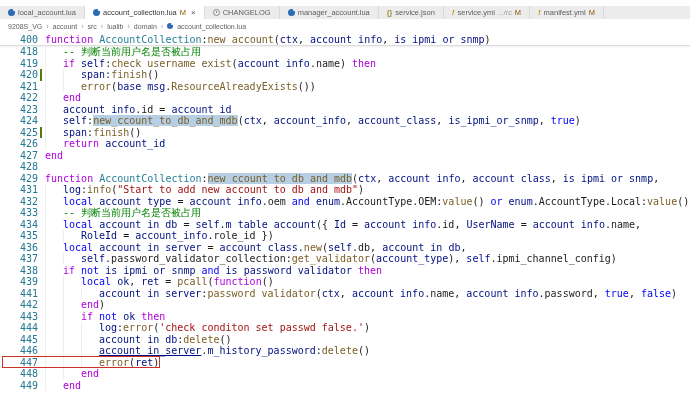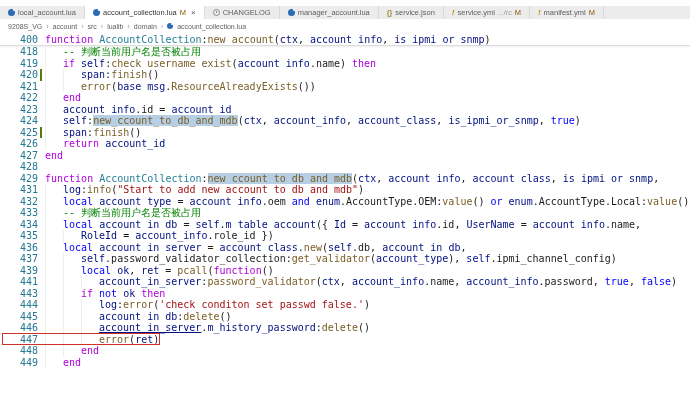--- a/index.html
+++ b/index.html
@@ -132,22 +132,24 @@
         <div class="row"><span class="ln">427</span><span class="barslot"></span><span class="code"><span class="tk-k">end</span></span></div>
         <div class="row"><span class="ln">428</span><span class="barslot"></span><span class="code"></span></div>
         <div class="row"><span class="ln">429</span><span class="barslot"></span><span class="code"><span class="tk-k">function </span><span class="tk-t">AccountCollection</span><span class="tk-p">:</span><span class="tk-f hl">new_ccount_to_db_and_mdb</span><span class="tk-p">(</span><span class="tk-v">ctx</span><span class="tk-p">, </span><span class="tk-v">account_info</span><span class="tk-p">, </span><span class="tk-v">account_class</span><span class="tk-p">, </span><span class="tk-v">is_ipmi_or_snmp</span><span class="tk-p">,</span></span></div>
         <div class="row"><span class="ln">431</span><span class="barslot"></span><span class="code"><span class="ind"></span><span class="tk-v">log</span><span class="tk-p">:</span><span class="tk-f">info</span><span class="tk-p">(</span><span class="tk-s">"Start to add new account to db and mdb"</span><span class="tk-p">)</span></span></div>
         <div class="row"><span class="ln">432</span><span class="barslot"></span><span class="code"><span class="ind"></span><span class="tk-b">local </span><span class="tk-v">account_type</span><span class="tk-p"> = </span><span class="tk-v">account_info</span><span class="tk-p">.oem </span><span class="tk-b">and </span><span class="tk-v">enum</span><span class="tk-p">.AccountType.OEM:</span><span class="tk-f">value</span><span class="tk-p">() </span><span class="tk-b">or </span><span class="tk-v">enum</span><span class="tk-p">.AccountType.Local:</span><span class="tk-f">value</span><span class="tk-p">()</span></span></div>
         <div class="row"><span class="ln">433</span><span class="barslot"></span><span class="code"><span class="ind"></span><span class="tk-c">-- 判断当前用户名是否被占用</span></span></div>
         <div class="row"><span class="ln">434</span><span class="barslot"></span><span class="code"><span class="ind"></span><span class="tk-b">local </span><span class="tk-v">account_in_db</span><span class="tk-p"> = </span><span class="tk-v">self</span><span class="tk-p">.</span><span class="tk-v">m_table_account</span><span class="tk-p">({ </span><span class="tk-v">Id</span><span class="tk-p"> = </span><span class="tk-v">account_info</span><span class="tk-p">.id, </span><span class="tk-v">UserName</span><span class="tk-p"> = </span><span class="tk-v">account_info</span><span class="tk-p">.name,</span></span></div>
         <div class="row"><span class="ln">435</span><span class="barslot"></span><span class="code"><span class="ind"></span><span class="ind"></span><span class="tk-v">RoleId</span><span class="tk-p"> = </span><span class="tk-v">account_info</span><span class="tk-p">.role_id })</span></span></div>
         <div class="row"><span class="ln">436</span><span class="barslot"></span><span class="code"><span class="ind"></span><span class="tk-b">local </span><span class="tk-v">account_in_server</span><span class="tk-p"> = </span><span class="tk-v">account_class</span><span class="tk-p">.</span><span class="tk-f">new</span><span class="tk-p">(</span><span class="tk-v">self</span><span class="tk-p">.db, </span><span class="tk-v">account_in_db</span><span class="tk-p">,</span></span></div>
         <div class="row"><span class="ln">437</span><span class="barslot"></span><span class="code"><span class="ind"></span><span class="ind"></span><span class="tk-v">self</span><span class="tk-p">.password_validator_collection:</span><span class="tk-f">get_validator</span><span class="tk-p">(</span><span class="tk-v">account_type</span><span class="tk-p">), </span><span class="tk-v">self</span><span class="tk-p">.ipmi_channel_config)</span></span></div>
+        <div class="row"><span class="ln">438</span><span class="barslot"></span><span class="code"><span class="ind"></span><span class="tk-k">if </span><span class="tk-b">not </span><span class="tk-v">is_ipmi_or_snmp</span><span class="tk-b"> and </span><span class="tk-v">is_password_validator</span><span class="tk-k"> then</span></span></div>
         <div class="row"><span class="ln">439</span><span class="barslot"></span><span class="code"><span class="ind"></span><span class="ind"></span><span class="tk-b">local </span><span class="tk-v">ok</span><span class="tk-p">, </span><span class="tk-v">ret</span><span class="tk-p"> = </span><span class="tk-f">pcall</span><span class="tk-p">(</span><span class="tk-k">function</span><span class="tk-p">()</span></span></div>
         <div class="row"><span class="ln">441</span><span class="barslot"></span><span class="code"><span class="ind"></span><span class="ind"></span><span class="ind"></span><span class="tk-v">account_in_server</span><span class="tk-p">:</span><span class="tk-f">password_validator</span><span class="tk-p">(</span><span class="tk-v">ctx</span><span class="tk-p">, </span><span class="tk-v">account_info</span><span class="tk-p">.name, </span><span class="tk-v">account_info</span><span class="tk-p">.password, </span><span class="tk-b">true</span><span class="tk-p">, </span><span class="tk-b">false</span><span class="tk-p">)</span></span></div>
+        <div class="row"><span class="ln">442</span><span class="barslot"></span><span class="code"><span class="ind"></span><span class="ind"></span><span class="tk-k">end</span><span class="tk-p">)</span></span></div>
         <div class="row"><span class="ln">443</span><span class="barslot"></span><span class="code"><span class="ind"></span><span class="ind"></span><span class="tk-k">if </span><span class="tk-b">not </span><span class="tk-v">ok</span><span class="tk-k"> then</span></span></div>
         <div class="row"><span class="ln">444</span><span class="barslot"></span><span class="code"><span class="ind"></span><span class="ind"></span><span class="ind"></span><span class="tk-v">log</span><span class="tk-p">:</span><span class="tk-f">error</span><span class="tk-p">(</span><span class="tk-s">'check conditon set passwd false.'</span><span class="tk-p">)</span></span></div>
         <div class="row"><span class="ln">445</span><span class="barslot"></span><span class="code"><span class="ind"></span><span class="ind"></span><span class="ind"></span><span class="tk-v">account_in_db</span><span class="tk-p">:</span><span class="tk-f">delete</span><span class="tk-p">()</span></span></div>
         <div class="row"><span class="ln">446</span><span class="barslot"></span><span class="code"><span class="ind"></span><span class="ind"></span><span class="ind"></span><span class="tk-v u">account_in_server</span><span class="tk-p">.</span><span class="tk-v">m_history_password</span><span class="tk-p">:</span><span class="tk-f">delete</span><span class="tk-p">()</span></span></div>
         <div class="row"><span class="ln">447</span><span class="barslot"></span><span class="code"><span class="ind"></span><span class="ind"></span><span class="ind"></span><span class="tk-f">error</span><span class="tk-p">(</span><span class="tk-v">ret</span><span class="tk-p">)</span></span><span class="annotation"></span></div>
         <div class="row"><span class="ln">448</span><span class="barslot"></span><span class="code"><span class="ind"></span><span class="ind"></span><span class="tk-k">end</span></span></div>
         <div class="row"><span class="ln">449</span><span class="barslot"></span><span class="code"><span class="ind"></span><span class="tk-k">end</span></span></div>
       </div>
   </div>
   <div class="bottom-edge"></div>

